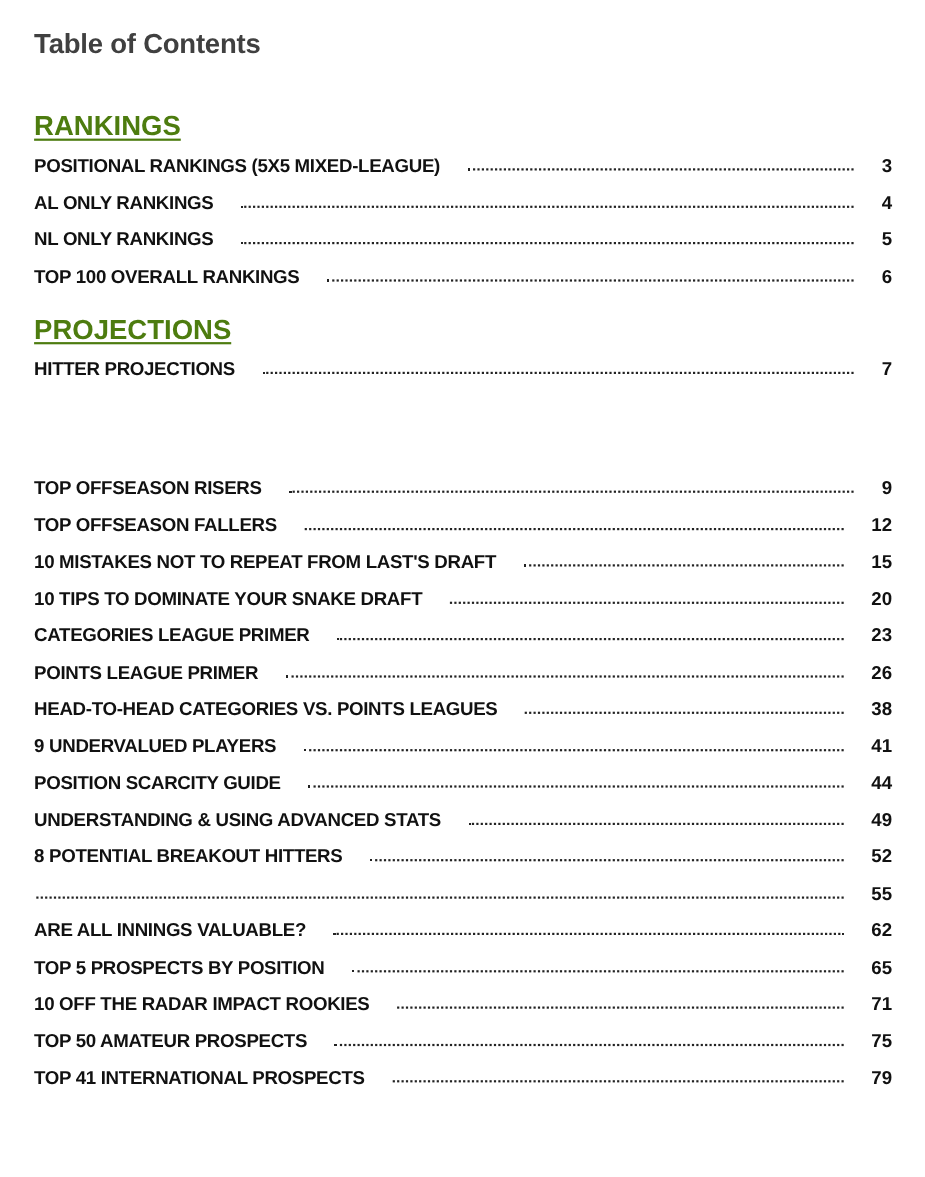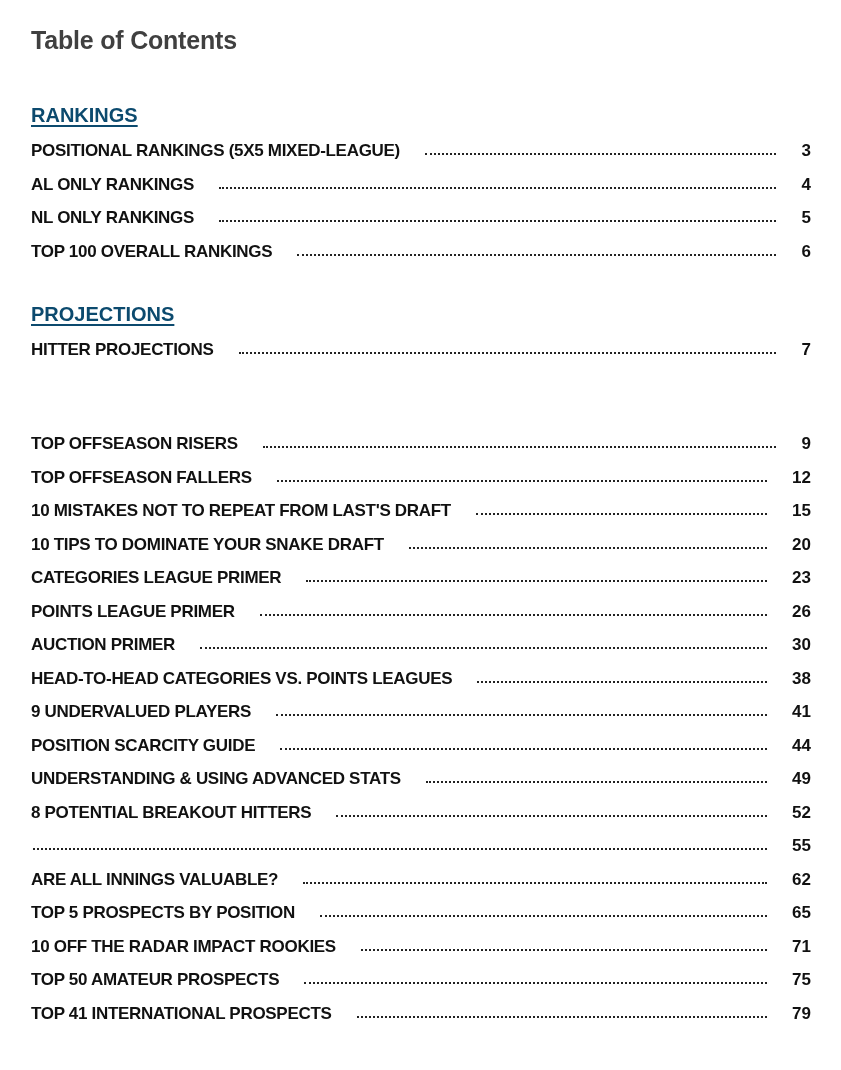--- a/index.html
+++ b/index.html
@@ -7,23 +7,23 @@
       width: 841px; height: 1070px; overflow: hidden; position: relative;
       font-family: "Liberation Sans", sans-serif; color: #111111;
     }
     .page { position: absolute; left: 31px; top: 0; width: 780px; }
     .title {
       position: absolute; top: 26px; left: 0;
       font-size: 25px; font-weight: bold; color: #404040; letter-spacing: -0.2px;
     }
     .section { position: absolute; left: 0; width: 780px; }
     .section-heading {
-      font-size: 20px; font-weight: bold; text-decoration: underline;
+      font-size: 25px; font-weight: bold; text-decoration: underline;
       text-underline-offset: 3px; text-decoration-thickness: 2px;
-      height: 34px; line-height: 30px; color: #0c4a6e;
+      height: 34px; line-height: 30px; color: #4d7c0f;
     }
     .toc-entry {
       display: flex; align-items: baseline; height: 33.5px; line-height: 33.5px;
       font-size: 17px; font-weight: bold; color: #111; text-decoration: none;
       cursor: pointer; white-space: nowrap; gap: 23px;
     }
     .toc-entry .label { flex: 0 0 auto; letter-spacing: -0.3px; }
     .toc-entry .leader {
       flex: 1 1 auto; margin: 0 2px; height: 3px; align-self: baseline;
       border-bottom: 2px dotted #222; position: relative; top: -1px; min-width: 10px;
@@ -55,21 +55,21 @@
           <span class="page-num">5</span>
         </a>
         <a class="toc-entry">
           <span class="label">TOP 100 OVERALL RANKINGS</span>
           <span class="leader"></span>
           <span class="page-num">6</span>
         </a>
       </div>
   </div>
 
-  <div class="section" style="top:299px">
+  <div class="section" style="top:285px">
     <div class="section-heading">PROJECTIONS</div>
     <div class="entries">
         <a class="toc-entry">
           <span class="label">HITTER PROJECTIONS</span>
           <span class="leader"></span>
           <span class="page-num">7</span>
         </a>
       </div>
   </div>
 
@@ -97,25 +97,20 @@
         </a>
         <a class="toc-entry">
           <span class="label">CATEGORIES LEAGUE PRIMER</span>
           <span class="leader"></span>
           <span class="page-num">23</span>
         </a>
         <a class="toc-entry">
           <span class="label">POINTS LEAGUE PRIMER</span>
           <span class="leader"></span>
           <span class="page-num">26</span>
-        </a>
-        <a class="toc-entry">
-          <span class="label">AUCTION PRIMER</span>
-          <span class="leader"></span>
-          <span class="page-num">30</span>
         </a>
         <a class="toc-entry">
           <span class="label">HEAD-TO-HEAD CATEGORIES VS. POINTS LEAGUES</span>
           <span class="leader"></span>
           <span class="page-num">38</span>
         </a>
         <a class="toc-entry">
           <span class="label">9 UNDERVALUED PLAYERS</span>
           <span class="leader"></span>
           <span class="page-num">41</span>

